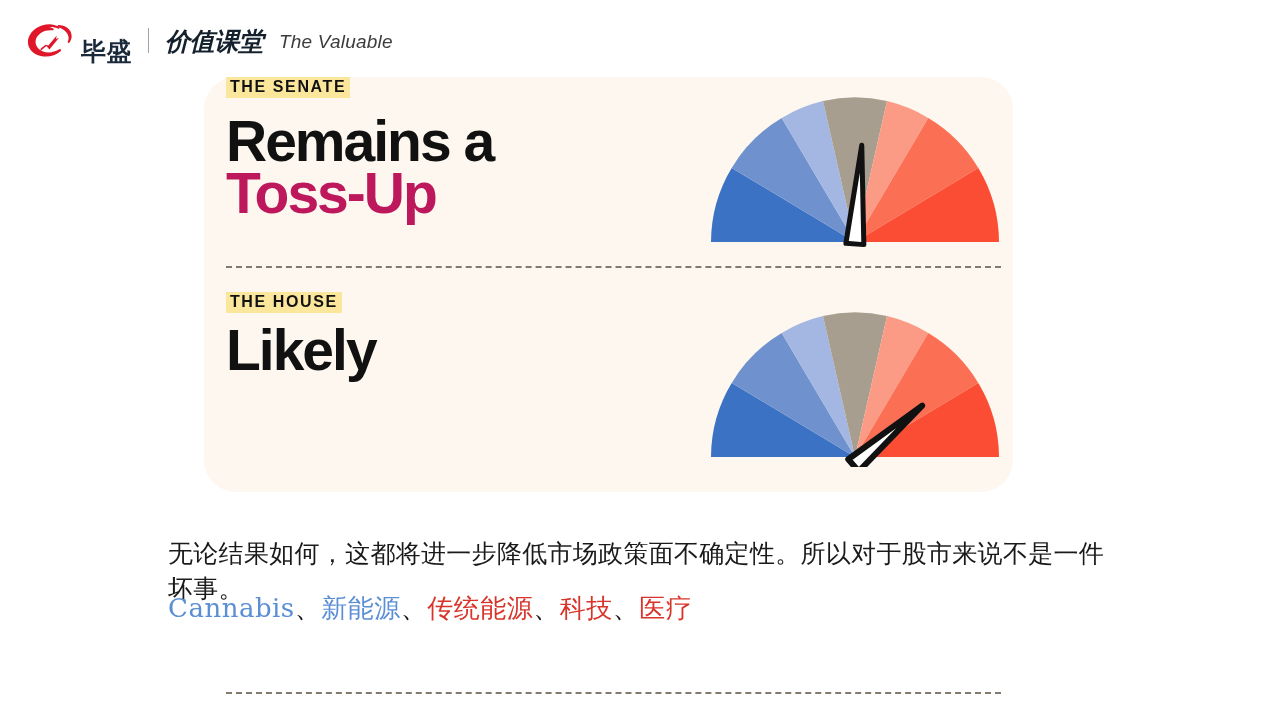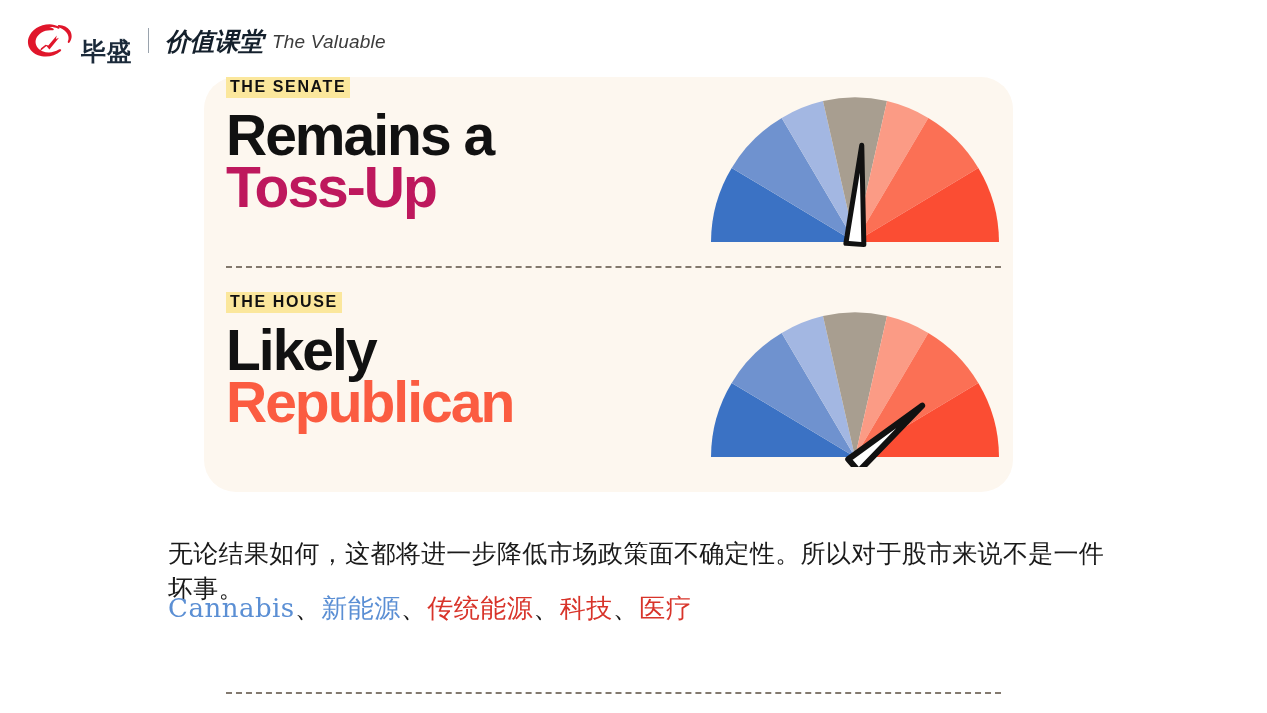--- a/index.html
+++ b/index.html
@@ -58,20 +58,21 @@
     line-height: 1;
     position: relative;
     top: 1px;
   }
   .brand-en {
     font-family: "Liberation Sans", sans-serif;
     font-style: italic;
     font-size: 19px;
     color: #3c3c3c;
     letter-spacing: 0.2px;
+    margin-left: 7px;
     position: relative;
     top: 2px;
   }
 
   
   .forecast-card {
     position: absolute;
     left: 204px;
     top: 77px;
     width: 809px;
@@ -102,21 +103,21 @@
     font-size: 57px;
     line-height: 0.98;
     letter-spacing: -2px;
     margin: 0;
     white-space: nowrap;
   }
   .hl-dark  { color: #111111; }
   .hl-gray  { color: #be185d; }
   .hl-red   { color: #fb5c41; }
 
-  .senate-line1 { margin-top: 10px; }
+  .senate-line1 { margin-top: 16px; }
   .senate-line2 { margin-top: -4px; }
   .house-line1  { margin-top: 10px; }
   .house-line2  { margin-top: -4px; }
 
   .gauge-wrap {
     position: absolute;
     right: 8px;
     top: 10px;
     width: 300px;
     height: 165px;
@@ -204,21 +205,20 @@
         </g>
       </svg>
     </div>
     <div class="divider d1"></div>
   </div>
 
   <div class="panel-house">
     <div class="panel-text">
       <div class="eyebrow">THE HOUSE</div>
       <div class="headline house-line1 hl-dark">Likely</div>
-      <div class="headline house-line2 hl-red">Republican</div>
     </div>
     <div class="gauge-wrap">
       <svg class="gauge-svg" viewBox="0 0 300 165">
         <g>
           <path d="M6 155 A144 144 0 0 1 26.7 80.9 L150 155 Z" fill="#3b72c4"></path>
           <path d="M26.7 80.9 A144 144 0 0 1 76.7 30.9 L150 155 Z" fill="#6f92cf"></path>
           <path d="M76.7 30.9 A144 144 0 0 1 118.0 14.0 L150 155 Z" fill="#a3b7e2"></path>
           <path d="M118.0 14.0 A144 144 0 0 1 182.0 14.0 L150 155 Z" fill="#a89e90"></path>
           <path d="M182.0 14.0 A144 144 0 0 1 223.3 30.9 L150 155 Z" fill="#fb9b85"></path>
           <path d="M223.3 30.9 A144 144 0 0 1 273.3 80.9 L150 155 Z" fill="#fb7055"></path>

